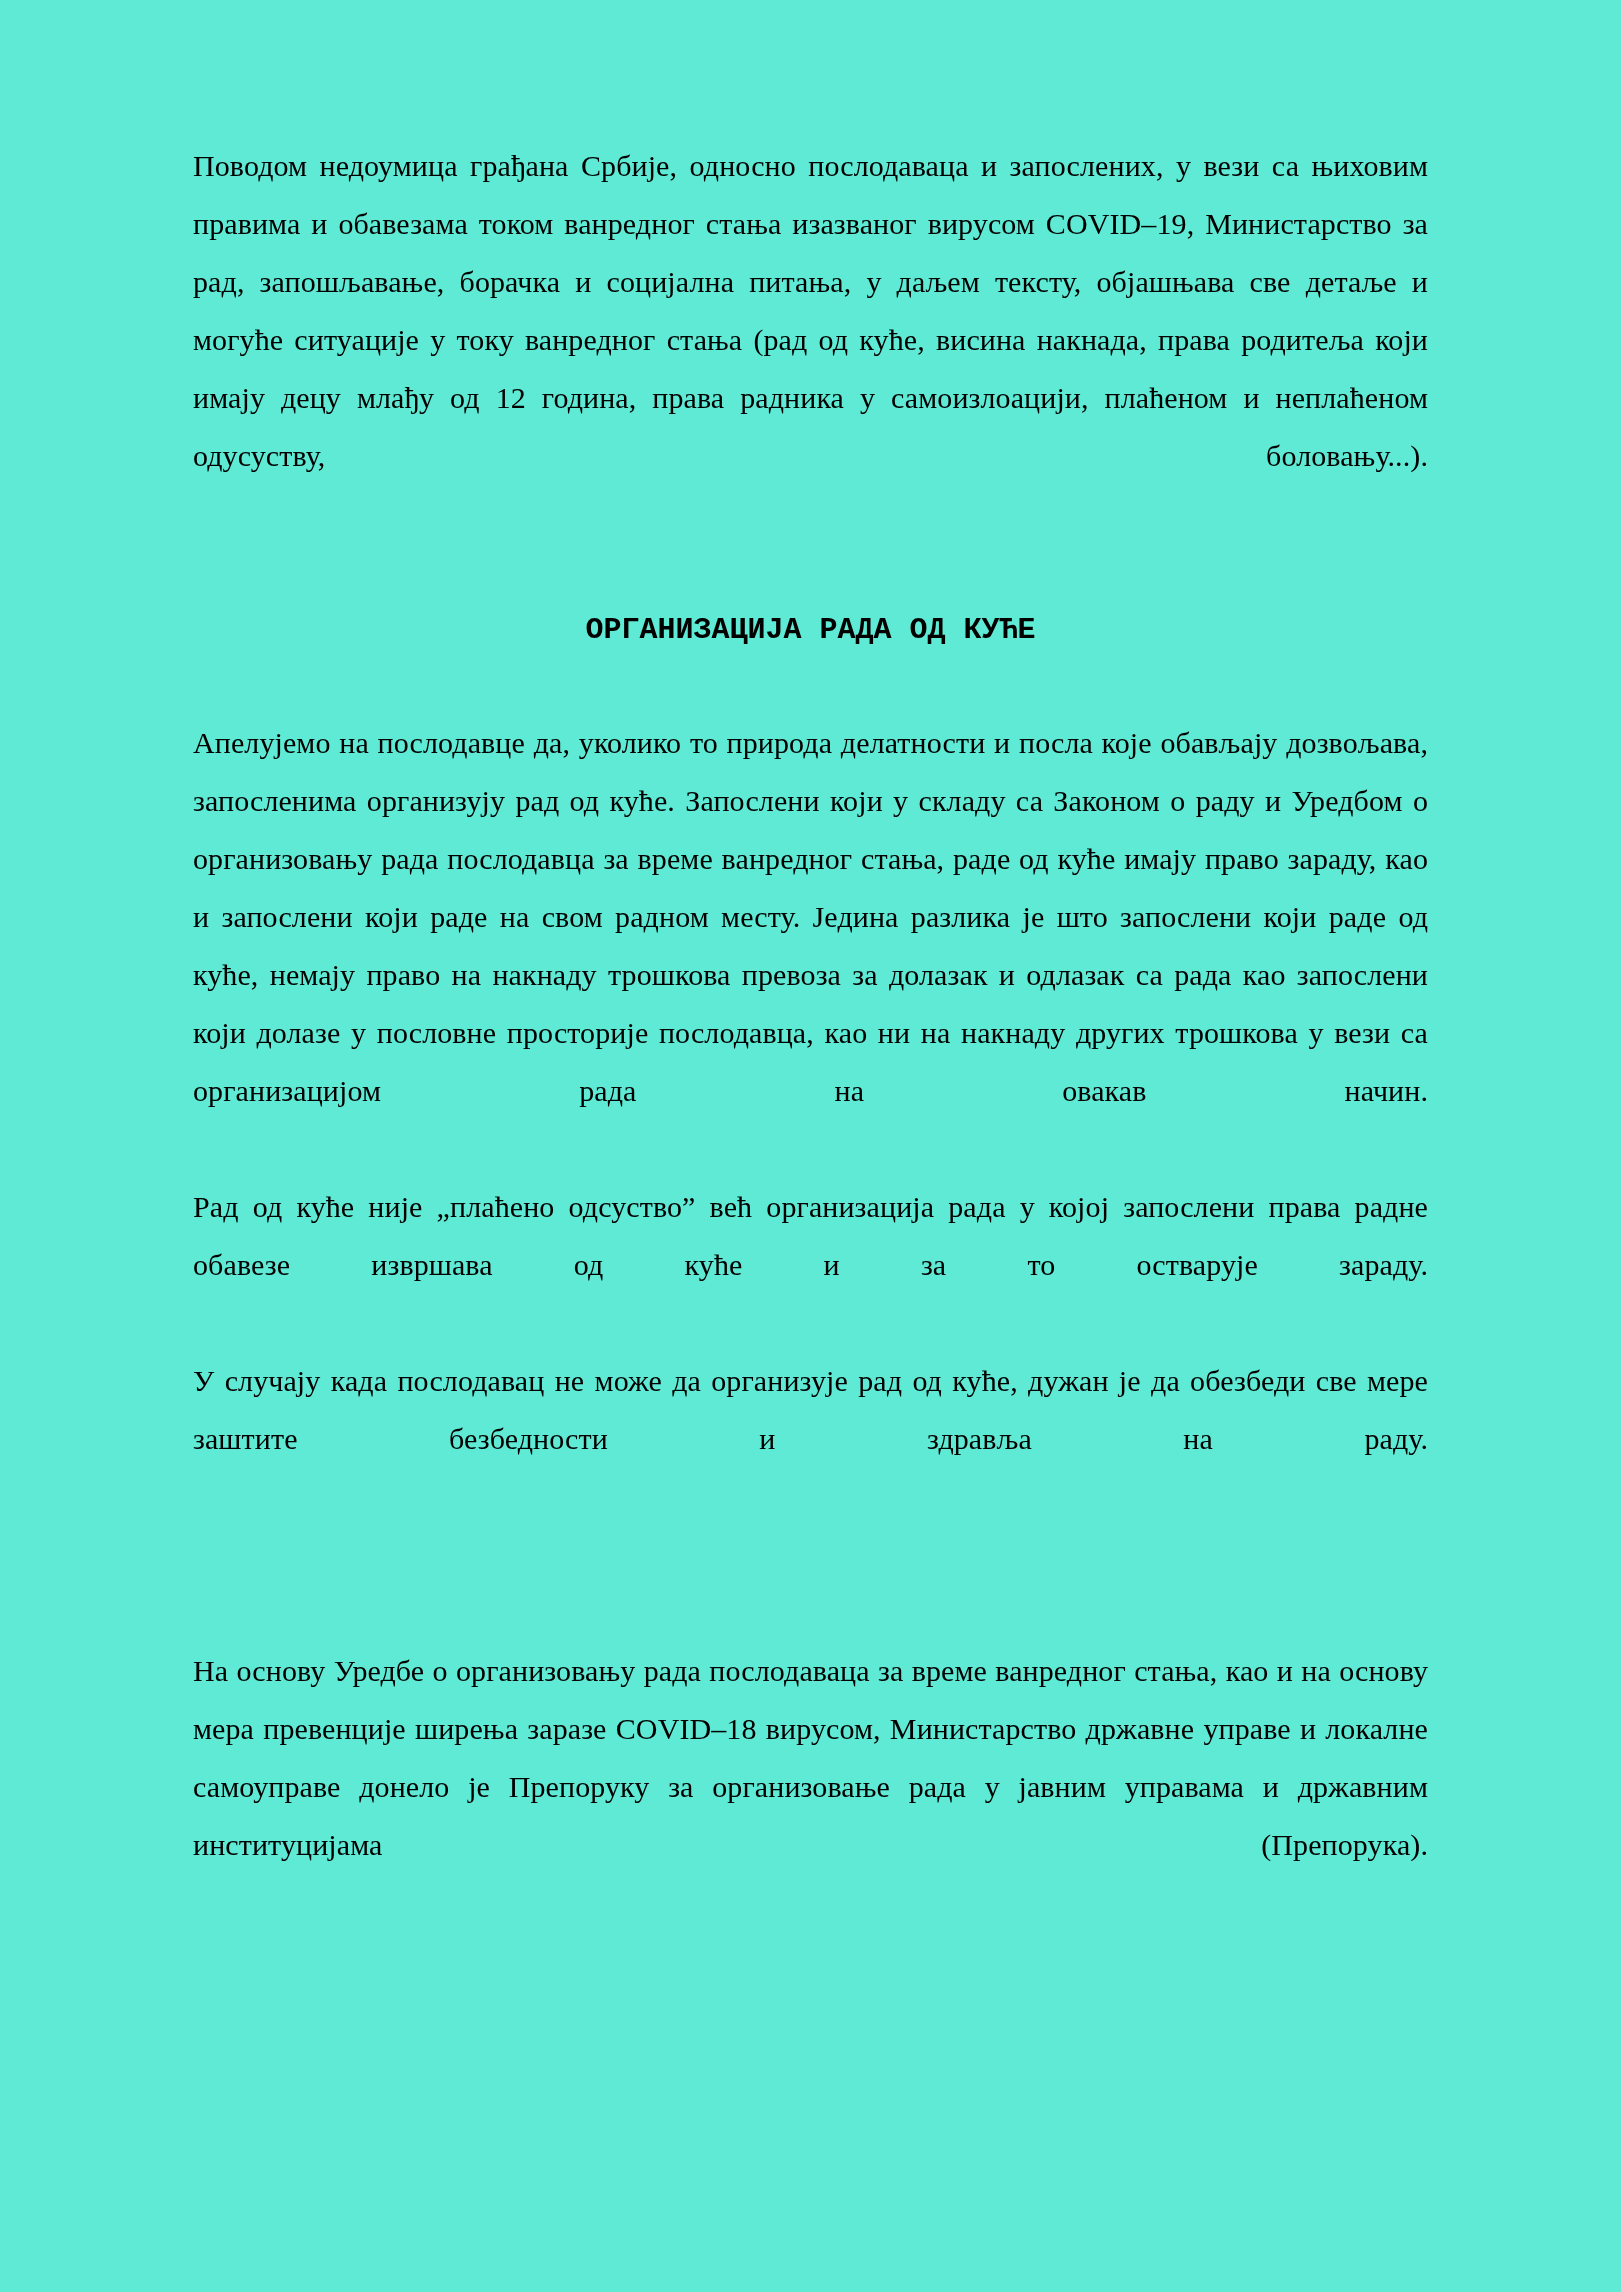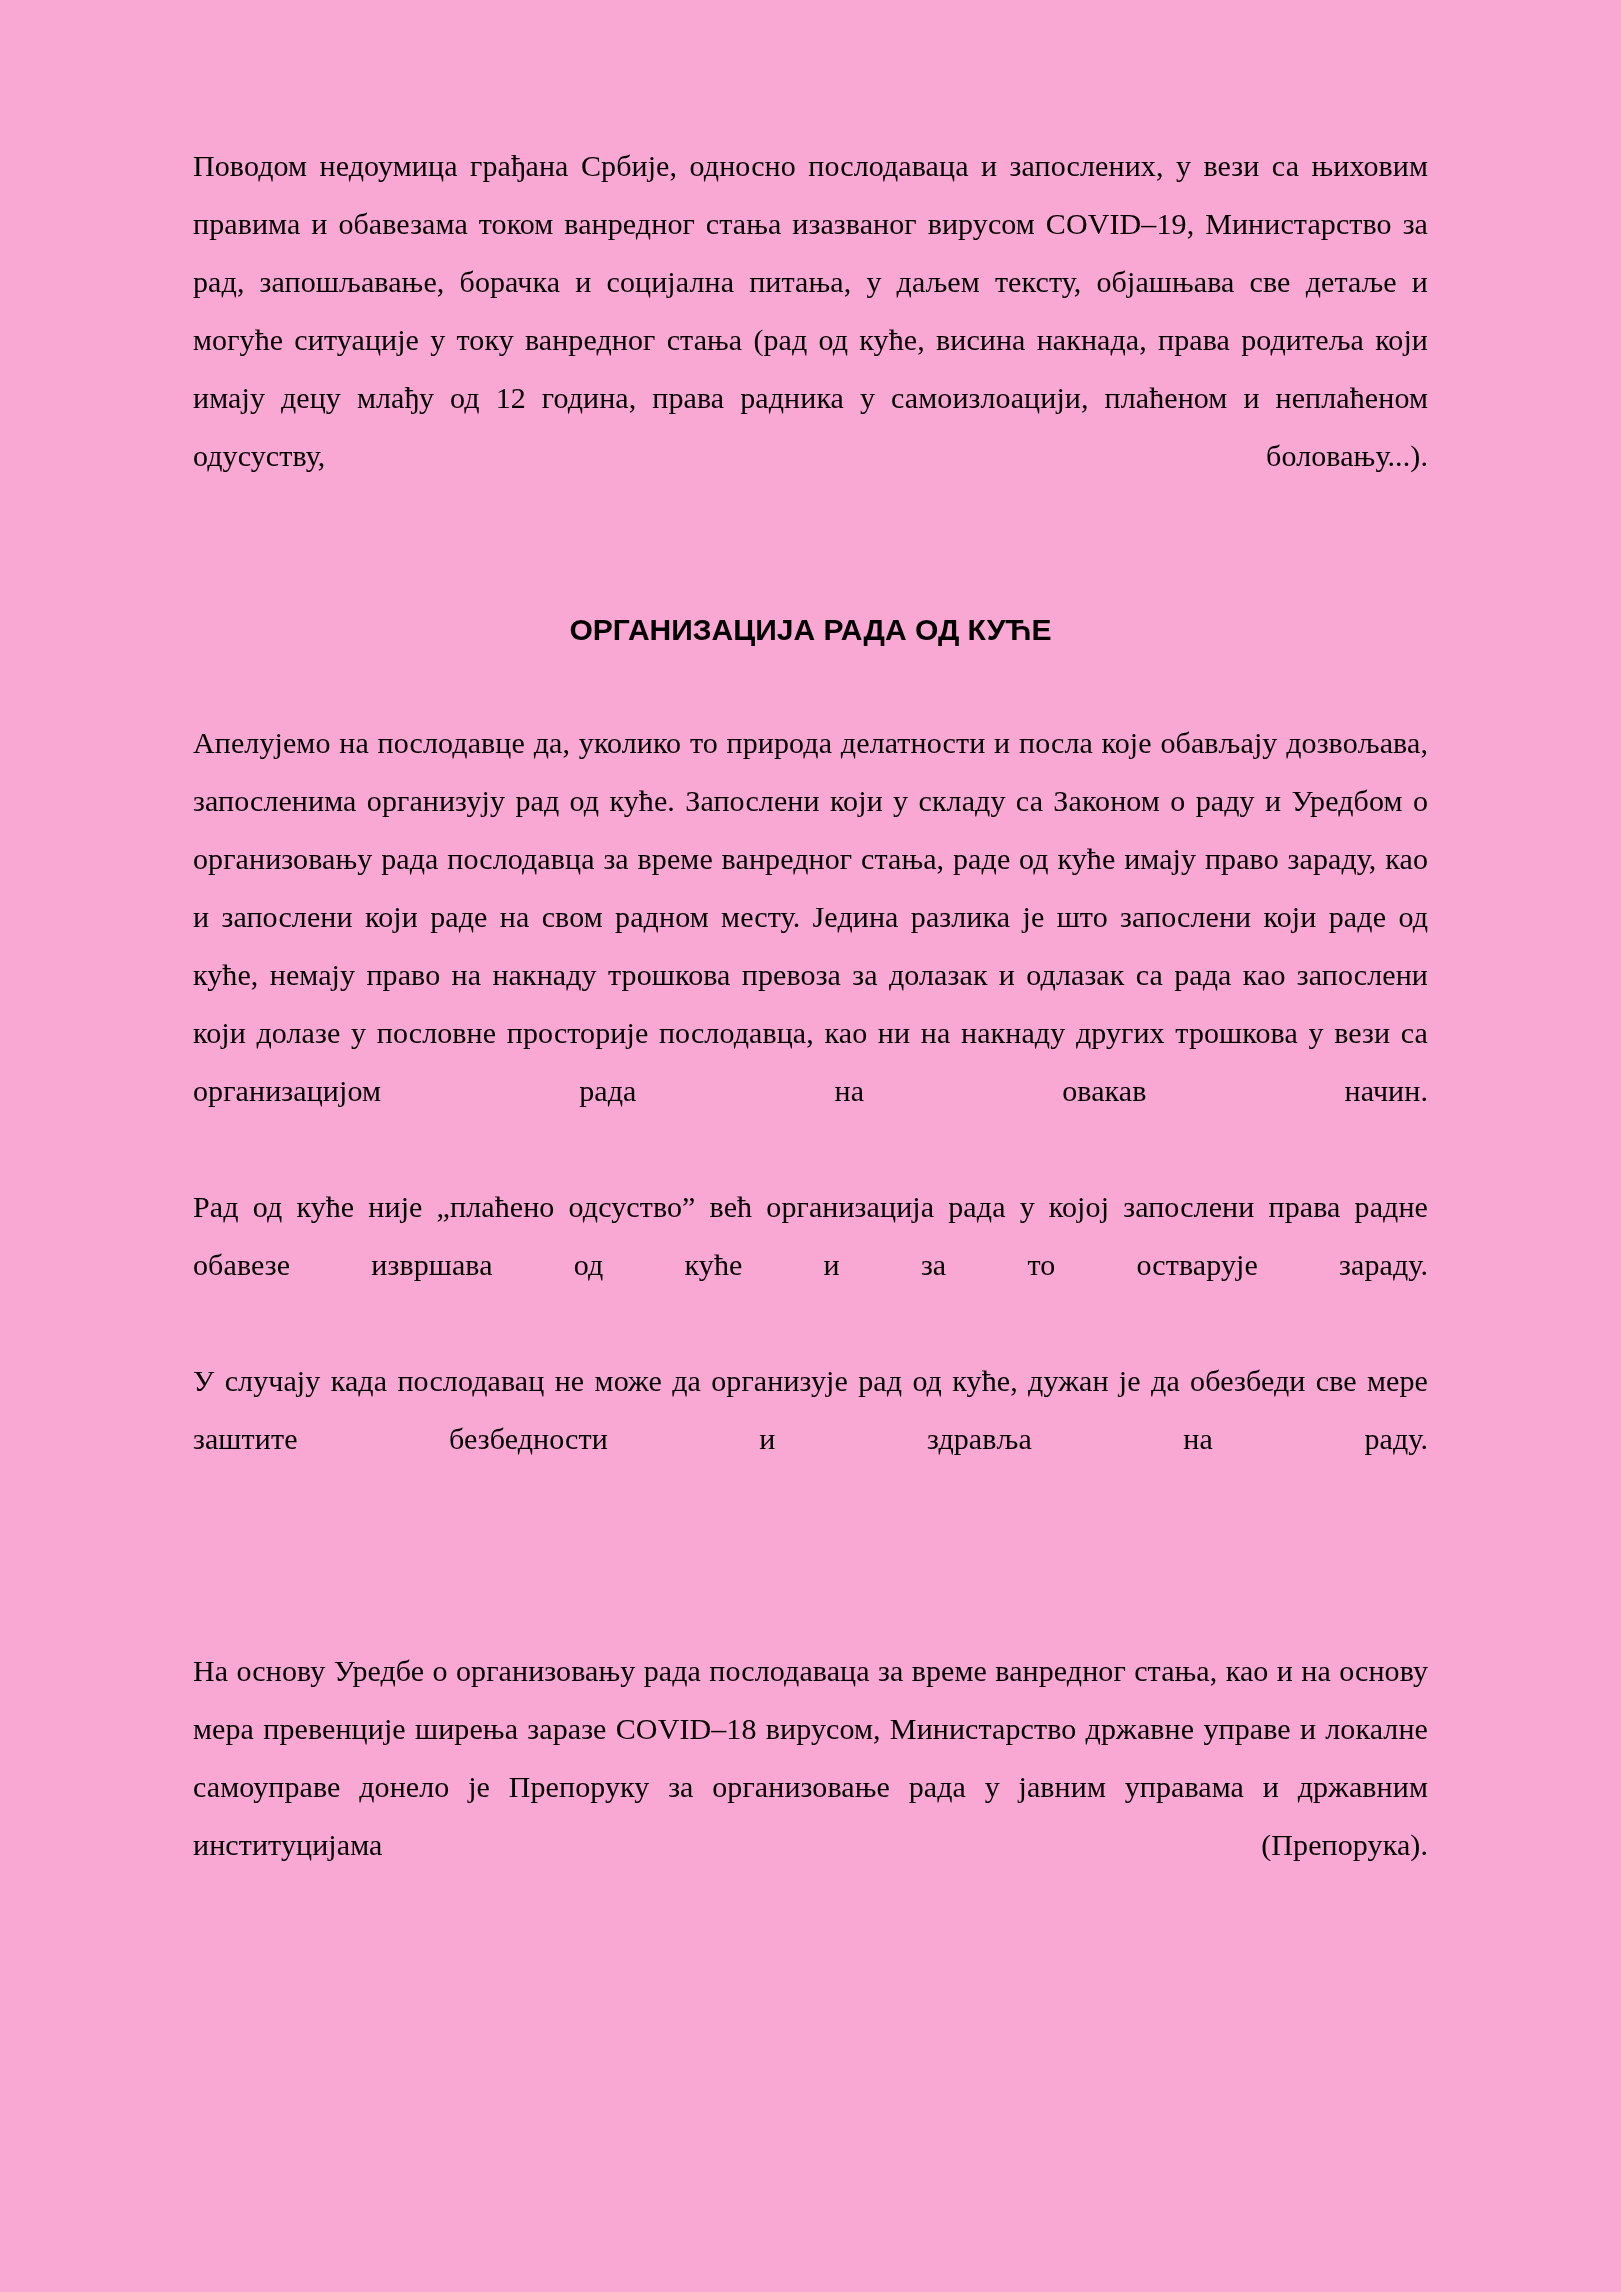--- a/index.html
+++ b/index.html
@@ -5,21 +5,21 @@
   html, body {
     margin: 0;
     padding: 0;
     background: #ffffff;
   }
   .page {
     position: relative;
     width: 1621px;
     height: 2293px;
     margin: 0 auto;
-    background: #f9a8d4;
+    background: #5eead4;
     box-sizing: border-box;
     overflow: hidden;
   }
   .content {
     position: absolute;
     left: 193px;
     top: 137px;
     width: 1235px;
   }
   .para {
@@ -31,21 +31,21 @@
     text-justify: inter-word;
     margin: 0;
     hyphens: none;
     -webkit-hyphens: none;
     letter-spacing: 0.1px;
   }
   .bold-run {
     font-weight: normal;
   }
   .heading {
-    font-family: Liberation Sans, sans-serif;
+    font-family: Liberation Mono, monospace;
     font-size: 30px;
     line-height: 58px;
     font-weight: bold;
     text-align: center;
     color: #000000;
     margin: 0;
   }
   
   .gap-1 { height: 58px; }
   .gap-2 { height: 55px; }

